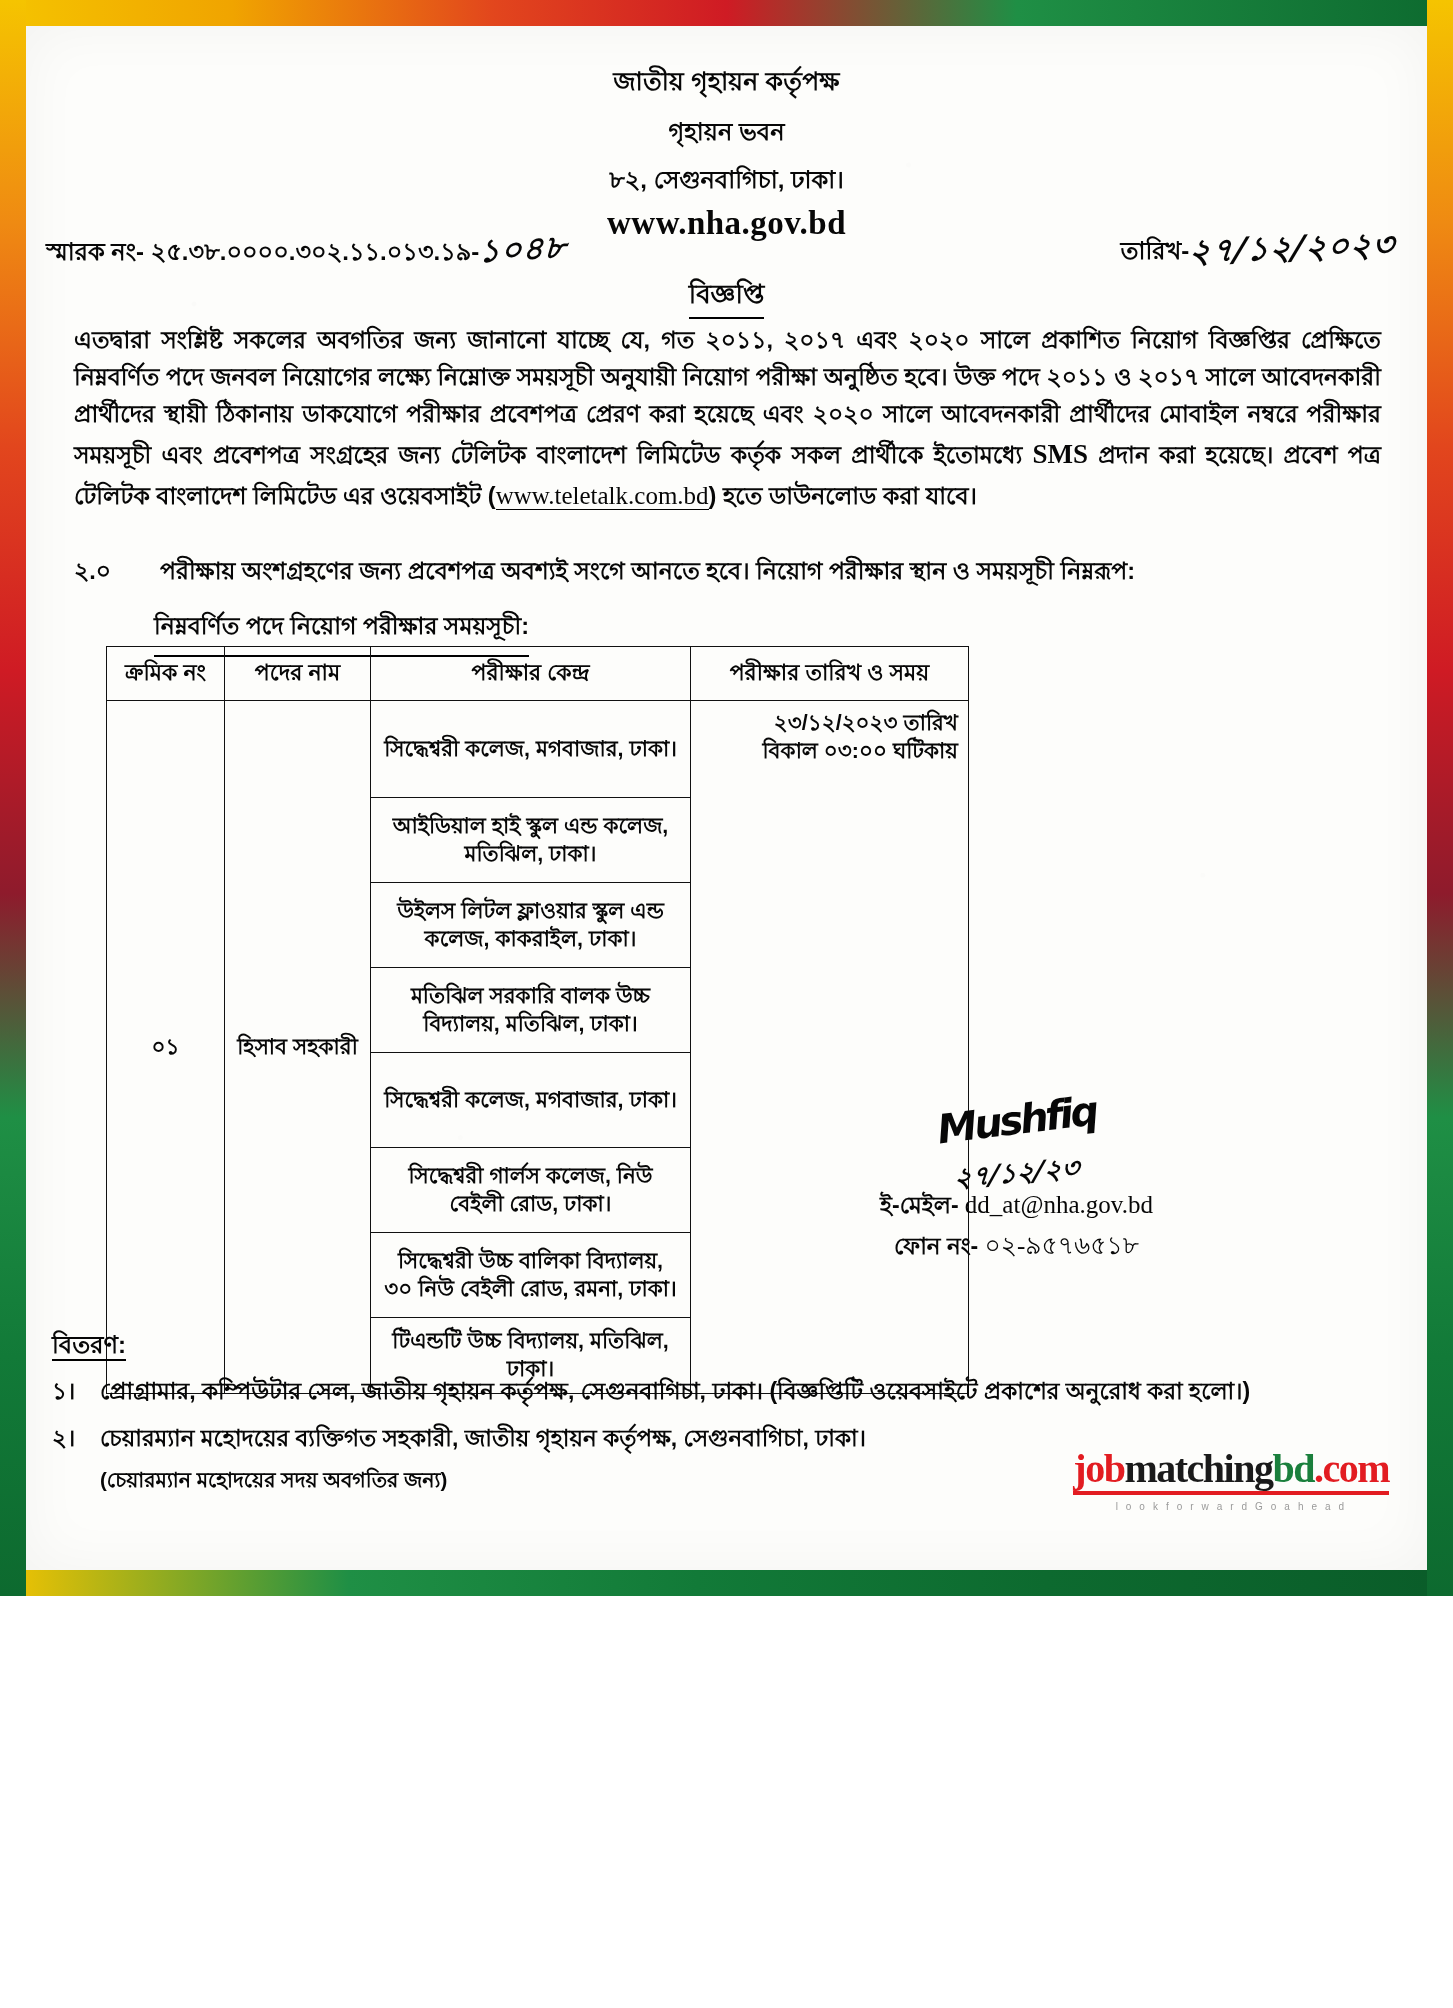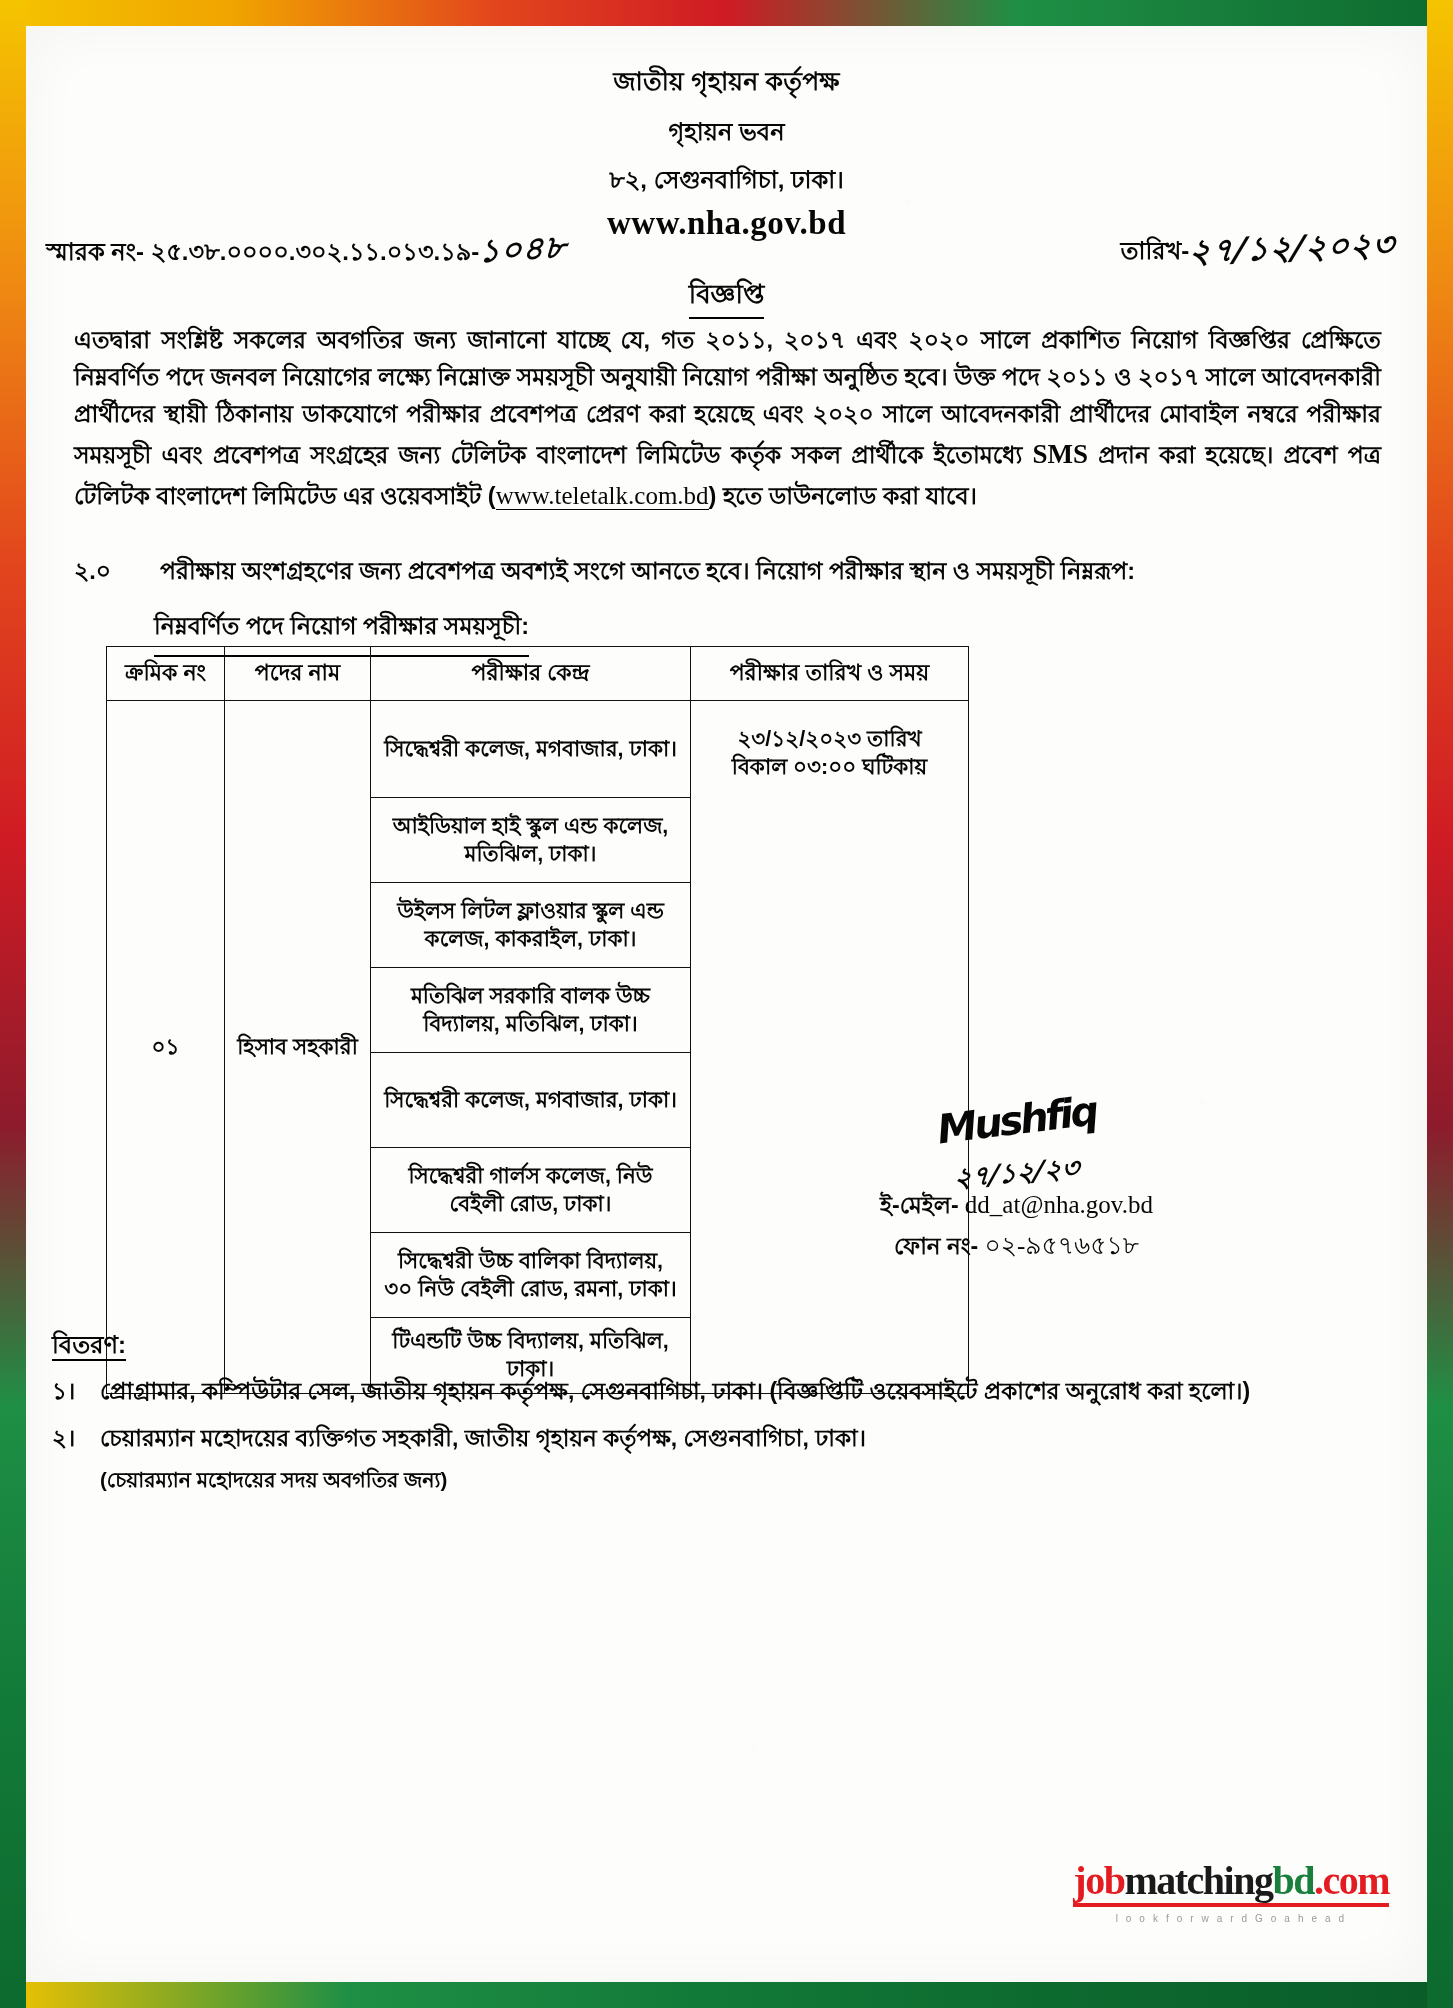--- a/index.html
+++ b/index.html
@@ -3,21 +3,21 @@
 <meta charset="utf-8">
 <style>
   html,body{margin:0;padding:0;}
   body{
     width:1453px;height:2008px;
     font-family:"Liberation Sans","DejaVu Sans",sans-serif;
     background:#ffffff;
     overflow:hidden;
   }
   #page{
-    position:relative;width:1453px;height:2008px;
+    position:relative;width:1453px;height:1596px;
     background:
       linear-gradient(90deg,#f2c200 0%,#f0a800 10%,#e8541f 22%,#d31f26 34%,#bb1f2a 46%,#18a24a 62%,#0e8a3c 78%,#0b6f31 100%);
     box-sizing:border-box;
   }
   
   .frame-left,.frame-right{position:absolute;top:0;bottom:0;width:26px;}
   .frame-left{left:0;background:linear-gradient(180deg,#f5c400 0%,#ef8a12 14%,#e2461d 28%,#cf1b24 42%,#8e1b2c 56%,#1f8f45 70%,#127a38 85%,#0d6a2f 100%);}
   .frame-right{right:0;background:linear-gradient(180deg,#f5c400 0%,#ef8a12 14%,#e2461d 28%,#cf1b24 42%,#8e1b2c 56%,#1f8f45 70%,#127a38 85%,#0d6a2f 100%);}
   .frame-top,.frame-bottom{position:absolute;left:0;right:0;height:26px;}
   .frame-top{top:0;background:linear-gradient(90deg,#f5c400 0%,#f0a400 16%,#e2461d 34%,#cf1b24 50%,#1f8f45 70%,#0d6a2f 100%);}
@@ -181,21 +181,21 @@
               <th class="bn">পদের নাম</th>
               <th class="bn">পরীক্ষার কেন্দ্র</th>
               <th class="bn">পরীক্ষার তারিখ ও সময়</th>
             </tr>
           </thead>
           <tbody>
             <tr>
               <td class="bn sl" rowspan="8">০১</td>
               <td class="bn post" rowspan="8">হিসাব সহকারী</td>
               <td class="bn" style="height:78px;">সিদ্ধেশ্বরী কলেজ, মগবাজার, ঢাকা।</td>
-              <td class="bn datecell" rowspan="8" style="vertical-align:top;padding-top:24px;">
+              <td class="bn datecell" rowspan="8" style="vertical-align:top;padding-top:8px;text-align:right;">
                 <div>২৩/১২/২০২৩ তারিখ</div>
                 <div>বিকাল ০৩:০০ ঘটিকায়</div>
               </td>
             </tr>
             <tr>
                 <td class="bn" style="height:66px;">আইডিয়াল হাই স্কুল এন্ড কলেজ, মতিঝিল, ঢাকা।</td>
               </tr>
             <tr>
                 <td class="bn" style="height:66px;">উইলস লিটল ফ্লাওয়ার স্কুল এন্ড কলেজ, কাকরাইল, ঢাকা।</td>
               </tr>

